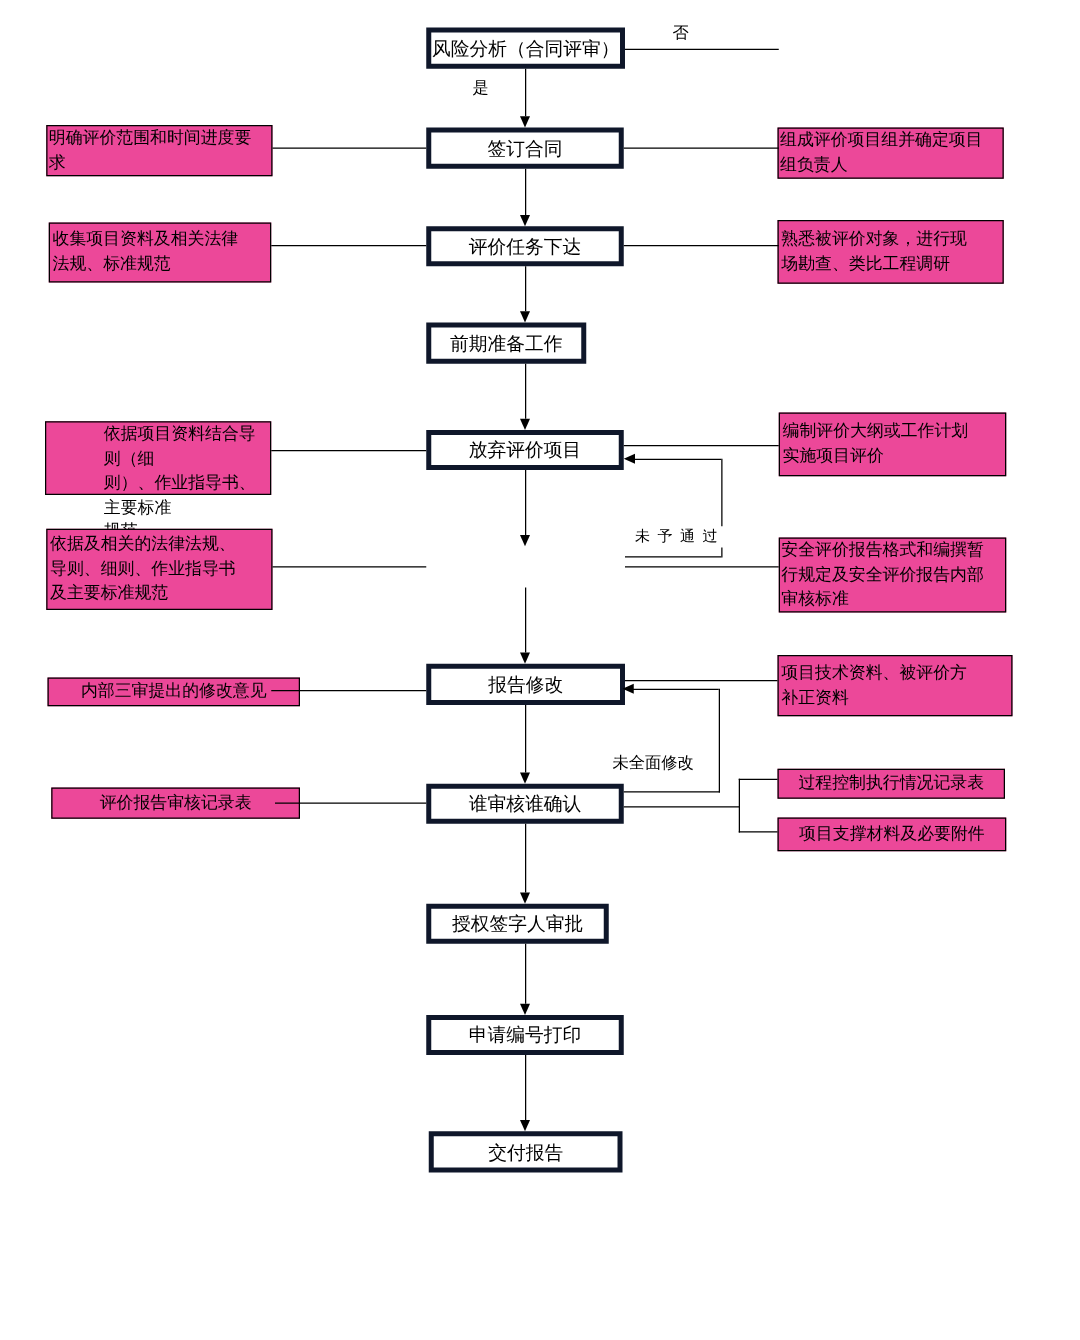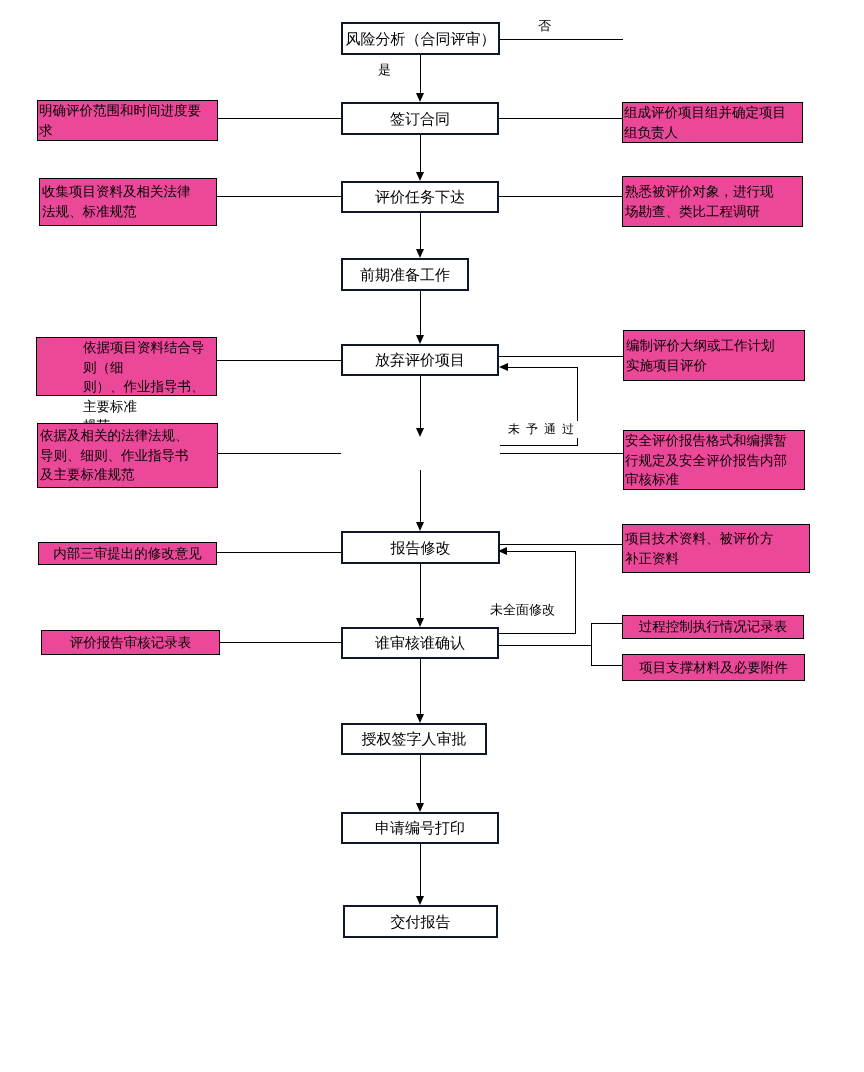--- a/index.html
+++ b/index.html
@@ -1,21 +1,21 @@
 <!DOCTYPE html>
 <html><head>
 <meta charset="utf-8">
 <style>
   html,body { margin:0; padding:0; background:#ffffff; }
   .canvas {
     position:relative; width:864px; height:1072px; background:#ffffff;
     font-family:"DejaVu Sans", sans-serif; color:#000000; overflow:hidden;
   }
   .box {
-    position:absolute; box-sizing:border-box; border:2px solid #0f172a;
+    position:absolute; box-sizing:border-box; border:4px solid #0f172a;
     background:#fff; display:flex; align-items:center; justify-content:center;
     text-align:center; font-size:15px; white-space:nowrap; line-height:1.2;
   }
   .note {
     position:absolute; box-sizing:border-box; border:1px solid #000;
     background:#ec4899; display:flex; align-items:center; justify-content:flex-start;
     font-size:13.5px; line-height:1.45; padding:0 2px; text-align:left;
     white-space:pre-line; word-break:break-all;
   }
   .note.ctr { justify-content:center; text-align:center; white-space:nowrap; }
@@ -51,22 +51,22 @@
   <div class="note topalign" style="left:37px; top:100px; width:181px; height:41px;">明确评价范围和时间进度要
 求</div>
   <div class="note" style="left:39px; top:178px; width:178px; height:48px;">收集项目资料及相关法律
 法规、标准规范</div>
   <div class="note topalign" style="left:36px; top:337px; width:181px; height:59px;padding-left:46px;">依据项目资料结合导则（细
 则）、作业指导书、主要标准
 规范</div>
   <div class="note" style="left:37px; top:423px; width:181px; height:65px;">依据及相关的法律法规、
 导则、细则、作业指导书
 及主要标准规范</div>
-  <div class="note ctr" style="left:38px; top:542px; width:179px; height:23px;text-align:center;">内部三审提出的修改意见</div>
-  <div class="note ctr" style="left:41px; top:630px; width:179px; height:25px;">评价报告审核记录表</div>
+  <div class="note ctr" style="left:38px; top:542px; width:202px; height:23px;text-align:center;">内部三审提出的修改意见</div>
+  <div class="note ctr" style="left:41px; top:630px; width:199px; height:25px;">评价报告审核记录表</div>
 
   <div class="note topalign" style="left:622px; top:102px; width:181px; height:41px;">组成评价项目组并确定项目
 组负责人</div>
   <div class="note" style="left:622px; top:176px; width:181px; height:51px;">熟悉被评价对象，进行现
 场勘查、类比工程调研</div>
   <div class="note" style="left:623px; top:330px; width:182px; height:51px;">编制评价大纲或工作计划
 实施项目评价</div>
   <div class="note topalign" style="left:623px; top:430px; width:182px; height:60px;">安全评价报告格式和编撰暂
 行规定及安全评价报告内部
 审核标准</div>

